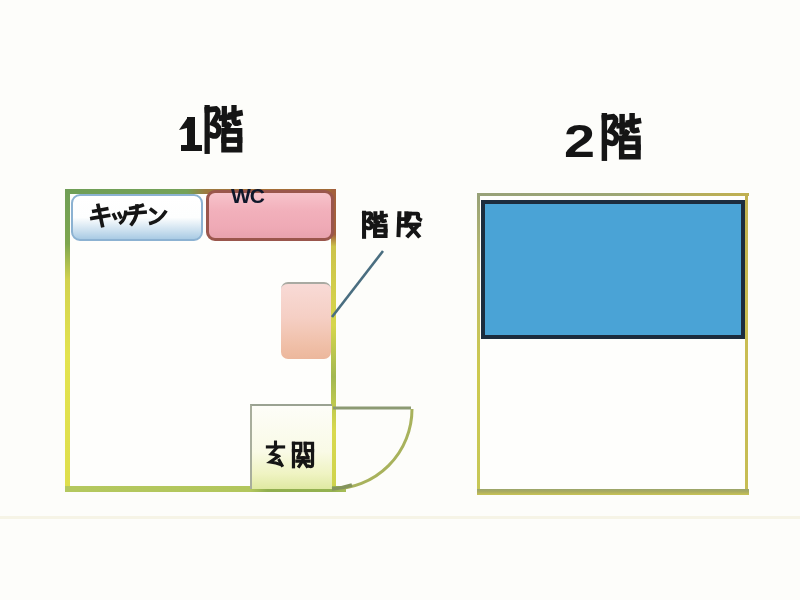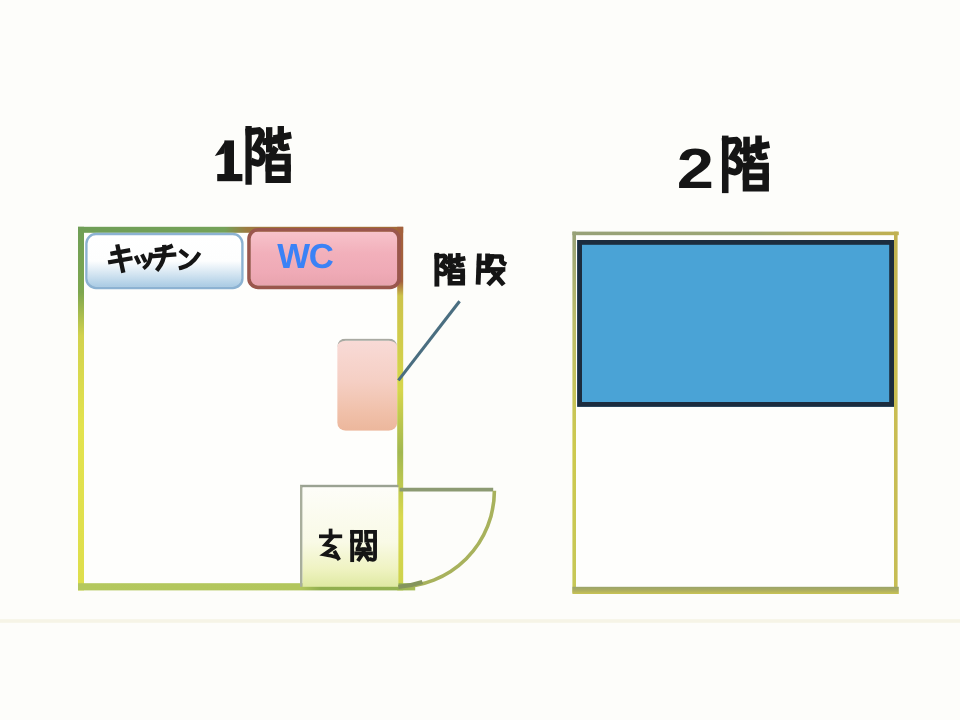--- a/index.html
+++ b/index.html
@@ -19,21 +19,21 @@
 
 <div class="abs" style="left:65px;top:189px;width:5px;height:303px;background:linear-gradient(to bottom,#6f9e56 0%,#7da64e 18%,#d2d24e 30%,#e3e34e 55%,#dede4c 100%);"></div>
 
 <div class="abs" style="left:331px;top:189px;width:5px;height:303px;background:linear-gradient(to bottom,#a3603c 0%,#a3603c 15%,#ccc34a 19%,#d6d64c 45%,#a2b850 62%,#d9d94e 80%,#cdd24c 100%);"></div>
 
 <div class="abs" style="left:65px;top:486px;width:281px;height:6px;background:linear-gradient(to right,#b4c85e 0%,#b2c65c 66%,#90ae4e 72%,#94b250 95%,#a8bd56 100%);"></div>
 
 <div class="abs" style="left:71px;top:194px;width:132px;height:47px;border:2px solid #8cb2d2;border-radius:9px;background:linear-gradient(to bottom,#ffffff 0%,#fdfefe 50%,#cfe2f0 78%,#a9cbe4 100%);box-sizing:border-box;"></div>
 
 <div class="abs" style="left:206px;top:190px;width:128px;height:51px;border:3px solid #9a564c;border-radius:9px;background:linear-gradient(to bottom,#f7c3cb 0%,#f2b0bb 40%,#efaab6 75%,#e8a3ae 100%);box-sizing:border-box;"></div>
-<div class="abs" style="left:231px;top:198px;color:#3b82f6;font-size:29px;font-weight:bold;letter-spacing:-1px;">WC</div>
+<div class="abs" style="left:231px;top:184px;color:#0f172a;font-size:21px;font-weight:bold;letter-spacing:-1px;">WC</div>
 
 <div class="abs" style="left:281px;top:282px;width:50px;height:75px;border-radius:7px;background:linear-gradient(to bottom,#f8dad6 0%,#f5cfc4 45%,#f0c0a9 80%,#ecb79c 100%);border-top:2px solid #a9aaa2;"></div>
 
 <div class="abs" style="left:250px;top:404px;width:82px;height:85px;background:linear-gradient(to bottom,#fdfdf8 0%,#f9fae6 55%,#eff3c2 82%,#dfe9a2 100%);border-top:2px solid #9aa292;border-left:2px solid #a8ae9c;box-sizing:border-box;"></div>
 
 <svg class="abs" style="left:0;top:0;" width="800" height="600" viewBox="0 0 800 600">
   <path d="M333 408 H411" stroke="#8c9a72" stroke-width="3" fill="none"></path>
   <path d="M412 409 A 80 80 0 0 1 332 489" stroke="#a8b25c" stroke-width="3" fill="none"></path>
   <path d="M352 485 A 80 80 0 0 1 332 489" stroke="#84945c" stroke-width="3.5" fill="none"></path>
 

